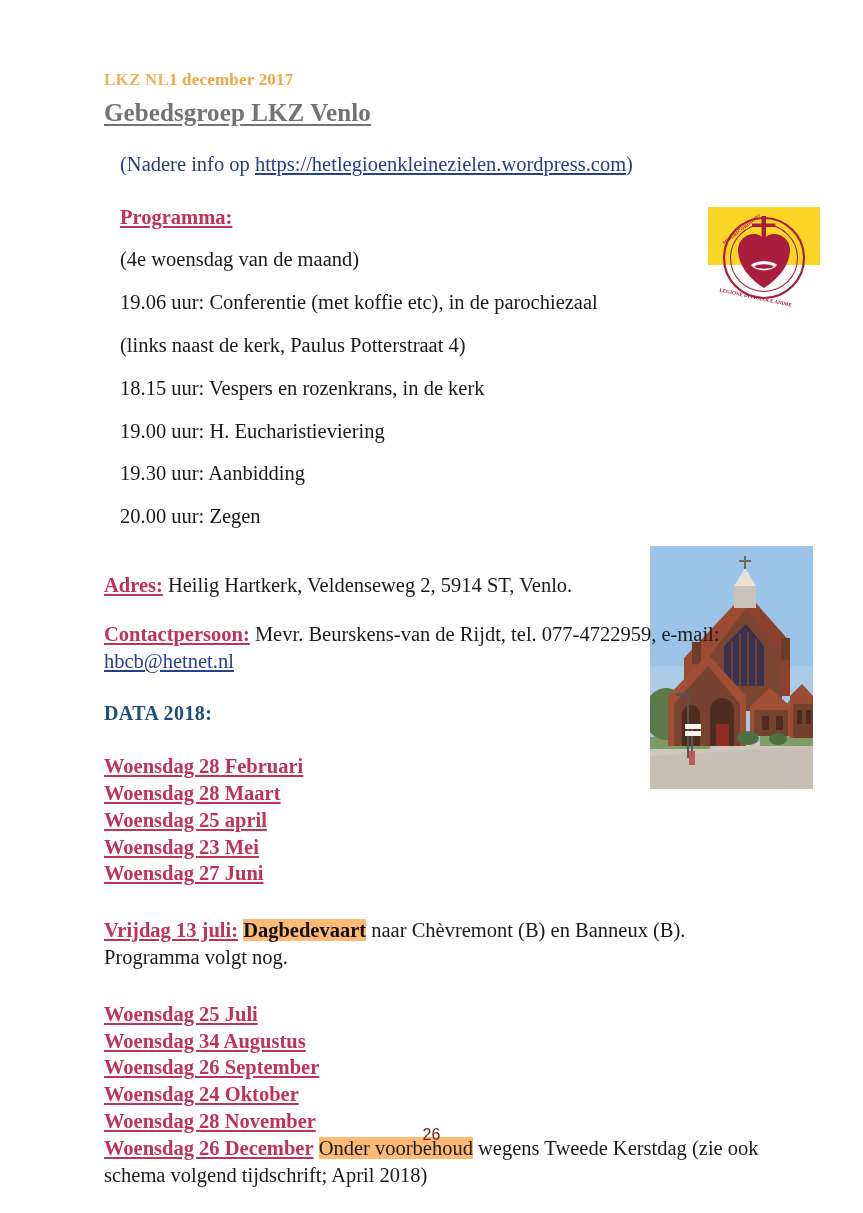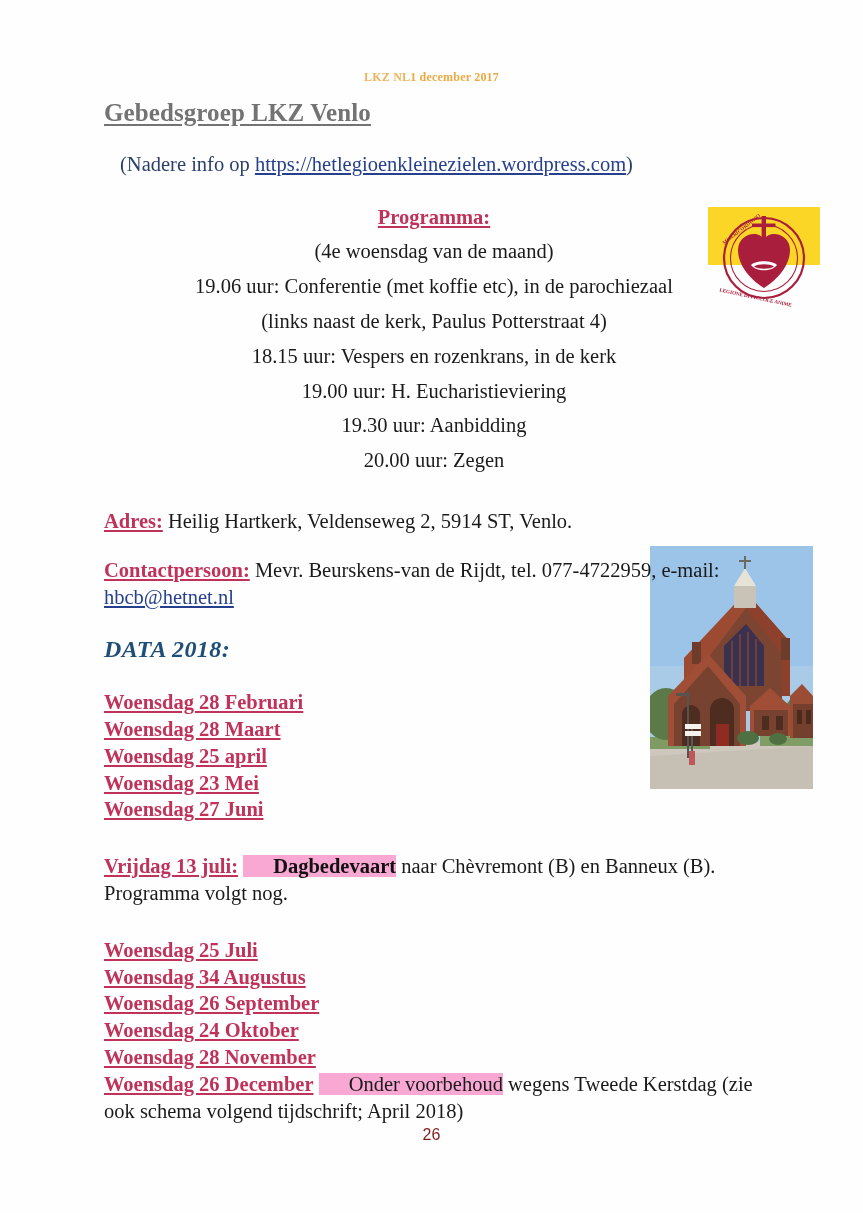--- a/index.html
+++ b/index.html
@@ -16,24 +16,24 @@
     overflow: hidden;
   }
 
   
   .running-head {
     position: absolute;
     left: 104px;
     top: 50px;
     width: 655px;
     display: flex;
-    justify-content: center;
+    justify-content: flex-start;
     align-items: baseline;
     font-weight: bold;
-    font-size: 12px;
+    font-size: 17px;
     letter-spacing: .2px;
     color: #eeab4b;
   }
   .running-head .left  { color: #edb45e; }
   .running-head .right { color: #eda93f; margin-top: 20px; }
 
   
   .content {
     position: absolute;
     left: 104px;
@@ -66,46 +66,45 @@
   }
 
   .section-label {
     color: #c0325a;
     font-weight: bold;
     text-decoration: underline;
     text-underline-offset: 2px;
   }
 
   .block { margin: 0 0 0 0; }
-  .block p { margin: 8px; text-align: center; }
+  .block p { margin: 16px; }
 
   .gap-sm { height: 22px; }
   .gap-md { height: 26px; }
   .gap-lg { height: 30px; }
 
   .data-heading {
     color: #1f4e79;
     font-weight: bold;
-    font-size: 24px;
+    font-size: 20px;
     letter-spacing: .4px;
     margin: 0;
-    font-style: italic;
   }
 
   .date-list { margin: 0; padding: 0; list-style: none; }
   .date-list li {
     color: #c0325a;
     font-weight: bold;
     text-decoration: underline;
     text-underline-offset: 2px;
     line-height: 26.8px;
     width: max-content;
   }
 
-  .mark { background: #f9a8d4; padding-left: 30px; }
+  .mark { background: #fdba74; }
   .bold { font-weight: bold; color: #111; }
 
   .pilgrim-line { margin: 0; }
   .pilgrim-line .date-link {
     color: #c0325a;
     font-weight: bold;
     text-decoration: underline;
     text-underline-offset: 2px;
   }
 

